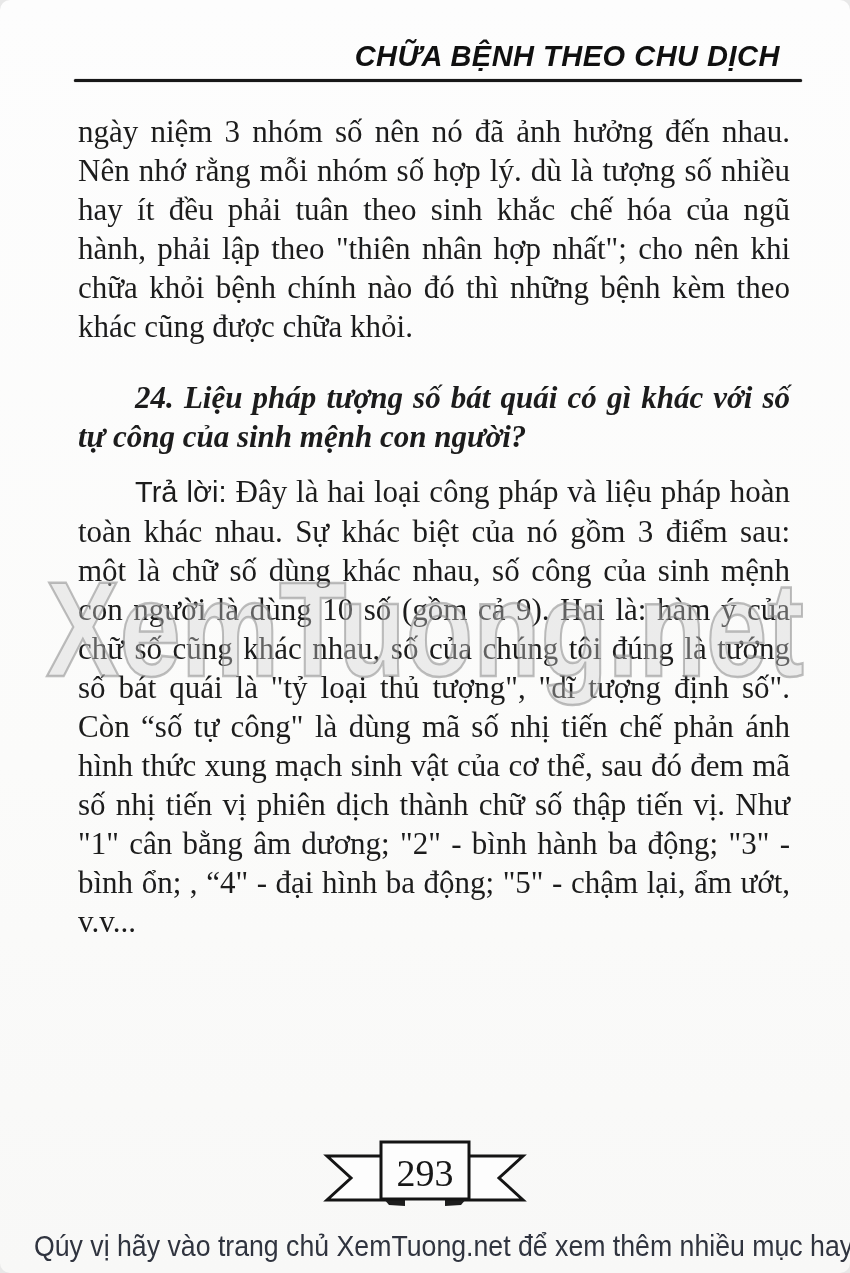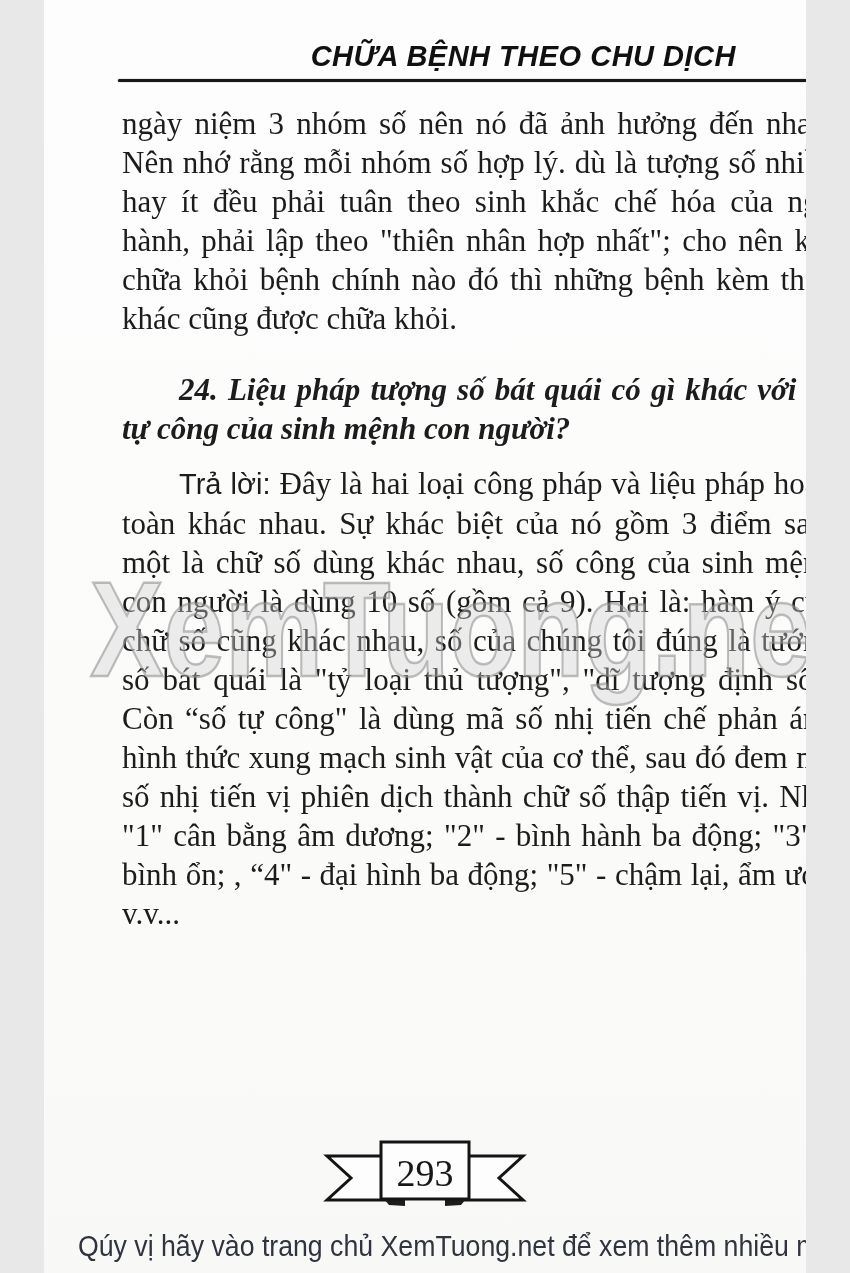--- a/index.html
+++ b/index.html
@@ -1,40 +1,41 @@
 <!DOCTYPE html>
 <html><head>
 <meta charset="utf-8">
 <style>
   html,body{margin:0;padding:0;background:#e8e8e8;}
   .page{
     position:relative;
-    width:762px;height:1273px;
+    width:850px;height:1273px;
     margin:0 auto;
     background:linear-gradient(180deg,#fdfdfd 0%,#fbfbfa 60%,#f8f8f7 100%);
     overflow:hidden;
     font-family:"Liberation Serif", serif;
     color:#1c1c1c;
+    border-radius:10px;
   }
   
   .header-title{
     position:absolute;top:40px;right:70px;
     font-family:"Liberation Sans", sans-serif;
     font-style:italic;font-weight:bold;
     font-size:29px;letter-spacing:.5px;color:#101010;
     white-space:nowrap;
   }
   .header-rule{
     position:absolute;top:79px;left:74px;width:728px;height:3px;
     background:#181818;border-radius:2px;
     box-shadow:0 0 1px #333;
   }
   
   .content{
-    position:absolute;top:104px;left:78px;width:712px;
+    position:absolute;top:112px;left:78px;width:712px;
     font-size:31px;line-height:39px;
   }
   p.para{margin:0 0 6px 0;text-align:justify;}
   p.indent{text-indent:57px;}
   p.q-heading{
     font-weight:bold;font-style:italic;
     margin:32px 0 16px 0;text-indent:57px;
   }
   .lead{
     font-family:"Liberation Sans", sans-serif;

